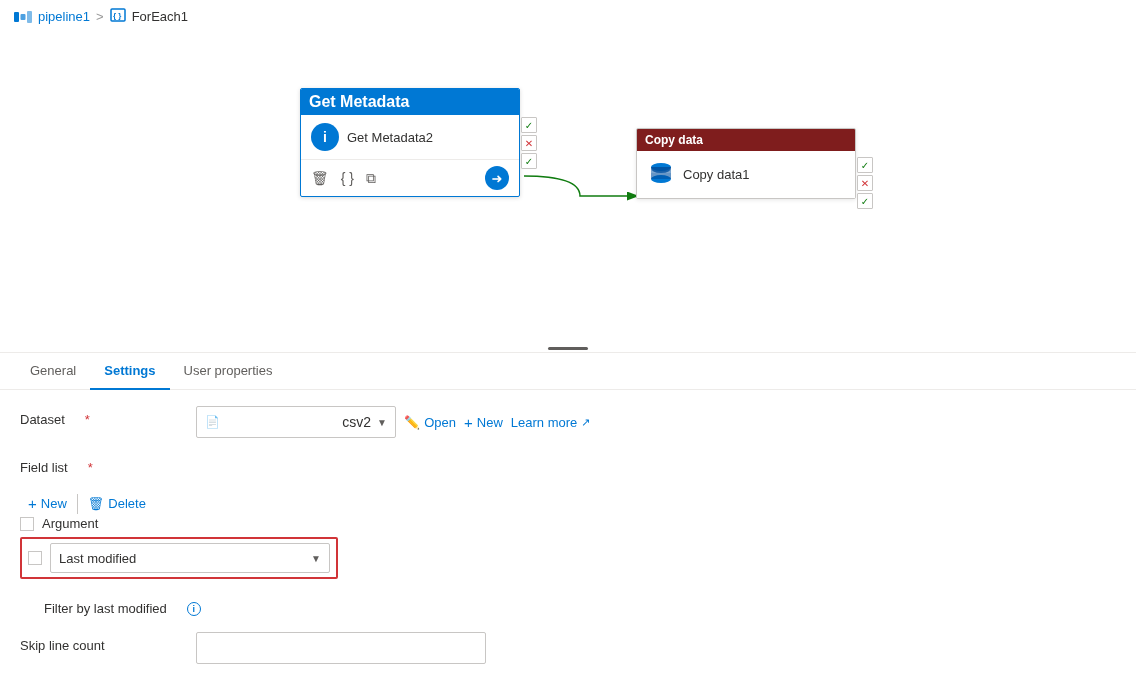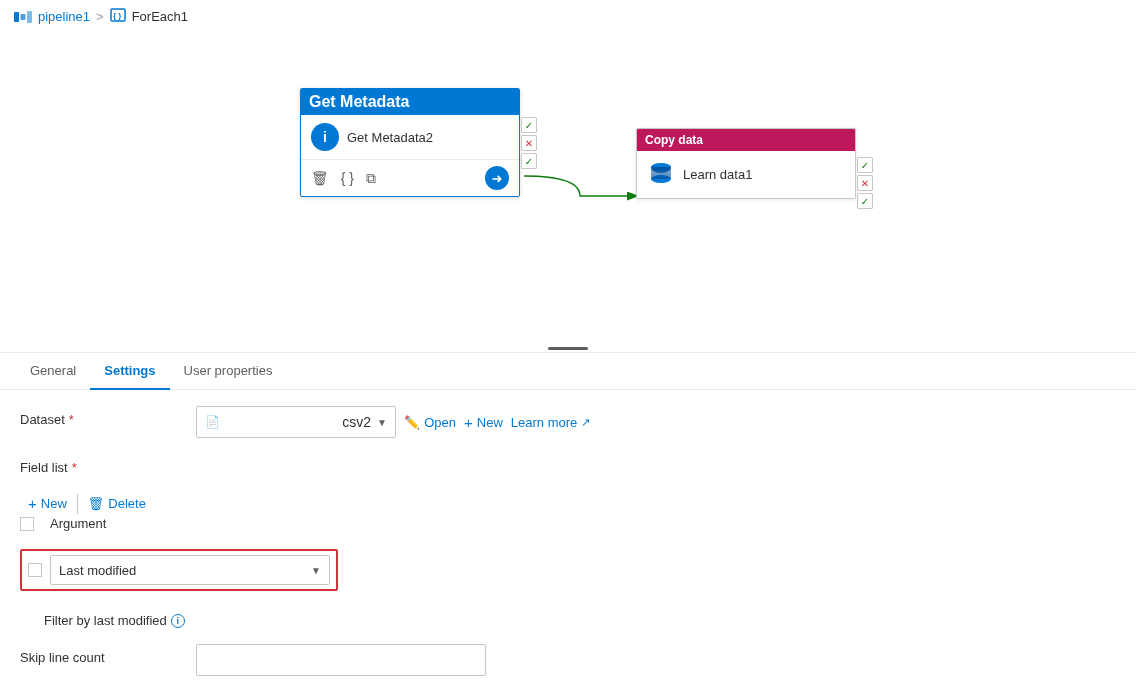--- a/index.html
+++ b/index.html
@@ -68,21 +68,21 @@
     .node-copy-data {
       position: absolute;
       top: 95px; left: 630px;
       width: 220px;
       border: 1.5px solid #c8c6c4;
       background: #f3f2f1;
       border-radius: 2px;
       box-shadow: 0 1px 4px rgba(0,0,0,0.1);
     }
     .node-header-gray {
-      background: #be185d;
+      background: #7f1d1d;
       color: #fff;
       padding: 4px 8px;
       font-size: 12px;
       font-weight: 600;
       border-radius: 1px 1px 0 0;
     }
 
     
     .bottom-panel {
       padding: 0;
@@ -117,21 +117,21 @@
       display: flex; align-items: flex-start;
       margin-bottom: 16px;
       gap: 16px;
     }
     .form-label {
       width: 160px;
       min-width: 160px;
       font-size: 13px;
       color: #323130;
       padding-top: 6px;
-      display: flex; align-items: center; gap: 4px;
+      display: flex; align-items: center; gap: 20px;
     }
     .required-star { color: #d13438; }
     .form-control { flex: 1; display: flex; align-items: center; gap: 8px; }
 
     
     .dataset-select {
       display: flex; align-items: center;
       border: 1px solid #c8c6c4; border-radius: 2px;
       background: #fff; padding: 4px 8px;
       min-width: 200px; height: 32px;
@@ -151,22 +151,22 @@
     .field-list-actions {
       display: flex; align-items: center; gap: 0;
     }
     .field-btn {
       display: flex; align-items: center; gap: 4px;
       color: #0078d4; cursor: pointer; font-size: 13px;
       padding: 4px 8px;
     }
     .field-divider { width: 1px; height: 20px; background: #c8c6c4; margin: 0 2px; }
     .field-list-header {
-      display: flex; align-items: center; gap: 16px;
-      margin-bottom: 18px;
+      display: flex; align-items: center; gap: 8px;
+      margin-bottom: 6px;
     }
     .checkbox {
       width: 14px; height: 14px;
       border: 1px solid #c8c6c4;
       background: #fff;
       display: flex; align-items: center; justify-content: center;
       cursor: pointer; flex-shrink: 0;
     }
     .field-col-label { font-size: 13px; color: #323130; }
 
@@ -287,21 +287,21 @@
 
       <div>
         <svg width="28" height="28" viewBox="0 0 28 28">
           <ellipse cx="14" cy="8" rx="10" ry="4" fill="#0078d4"></ellipse>
           <path d="M4 8 Q4 14 14 14 Q24 14 24 8" fill="#0050a0" opacity="0.8"></path>
           <rect x="4" y="8" width="20" height="6" fill="#0050a0" opacity="0.5"></rect>
           <ellipse cx="14" cy="20" rx="10" ry="4" fill="#0078d4"></ellipse>
           <rect x="4" y="14" width="20" height="6" fill="#0050a0" opacity="0.6"></rect>
         </svg>
       </div>
-      <div class="node-title">Learn data1</div>
+      <div class="node-title">Copy data1</div>
     </div>
 
     <div style="position:absolute;right:-18px;top:28px;display:flex;flex-direction:column;gap:2px;">
       <div style="display:flex;align-items:center;justify-content:center;width:16px;height:16px;background:#fff;border:1px solid #c8c6c4;border-radius:1px;">
         <span style="color:#107c10;font-size:10px;">✓</span>
       </div>
       <div style="display:flex;align-items:center;justify-content:center;width:16px;height:16px;background:#fff;border:1px solid #c8c6c4;border-radius:1px;">
         <span style="color:#d13438;font-size:10px;">✕</span>
       </div>
       <div style="display:flex;align-items:center;justify-content:center;width:16px;height:16px;background:#fff;border:1px solid #c8c6c4;border-radius:1px;">

